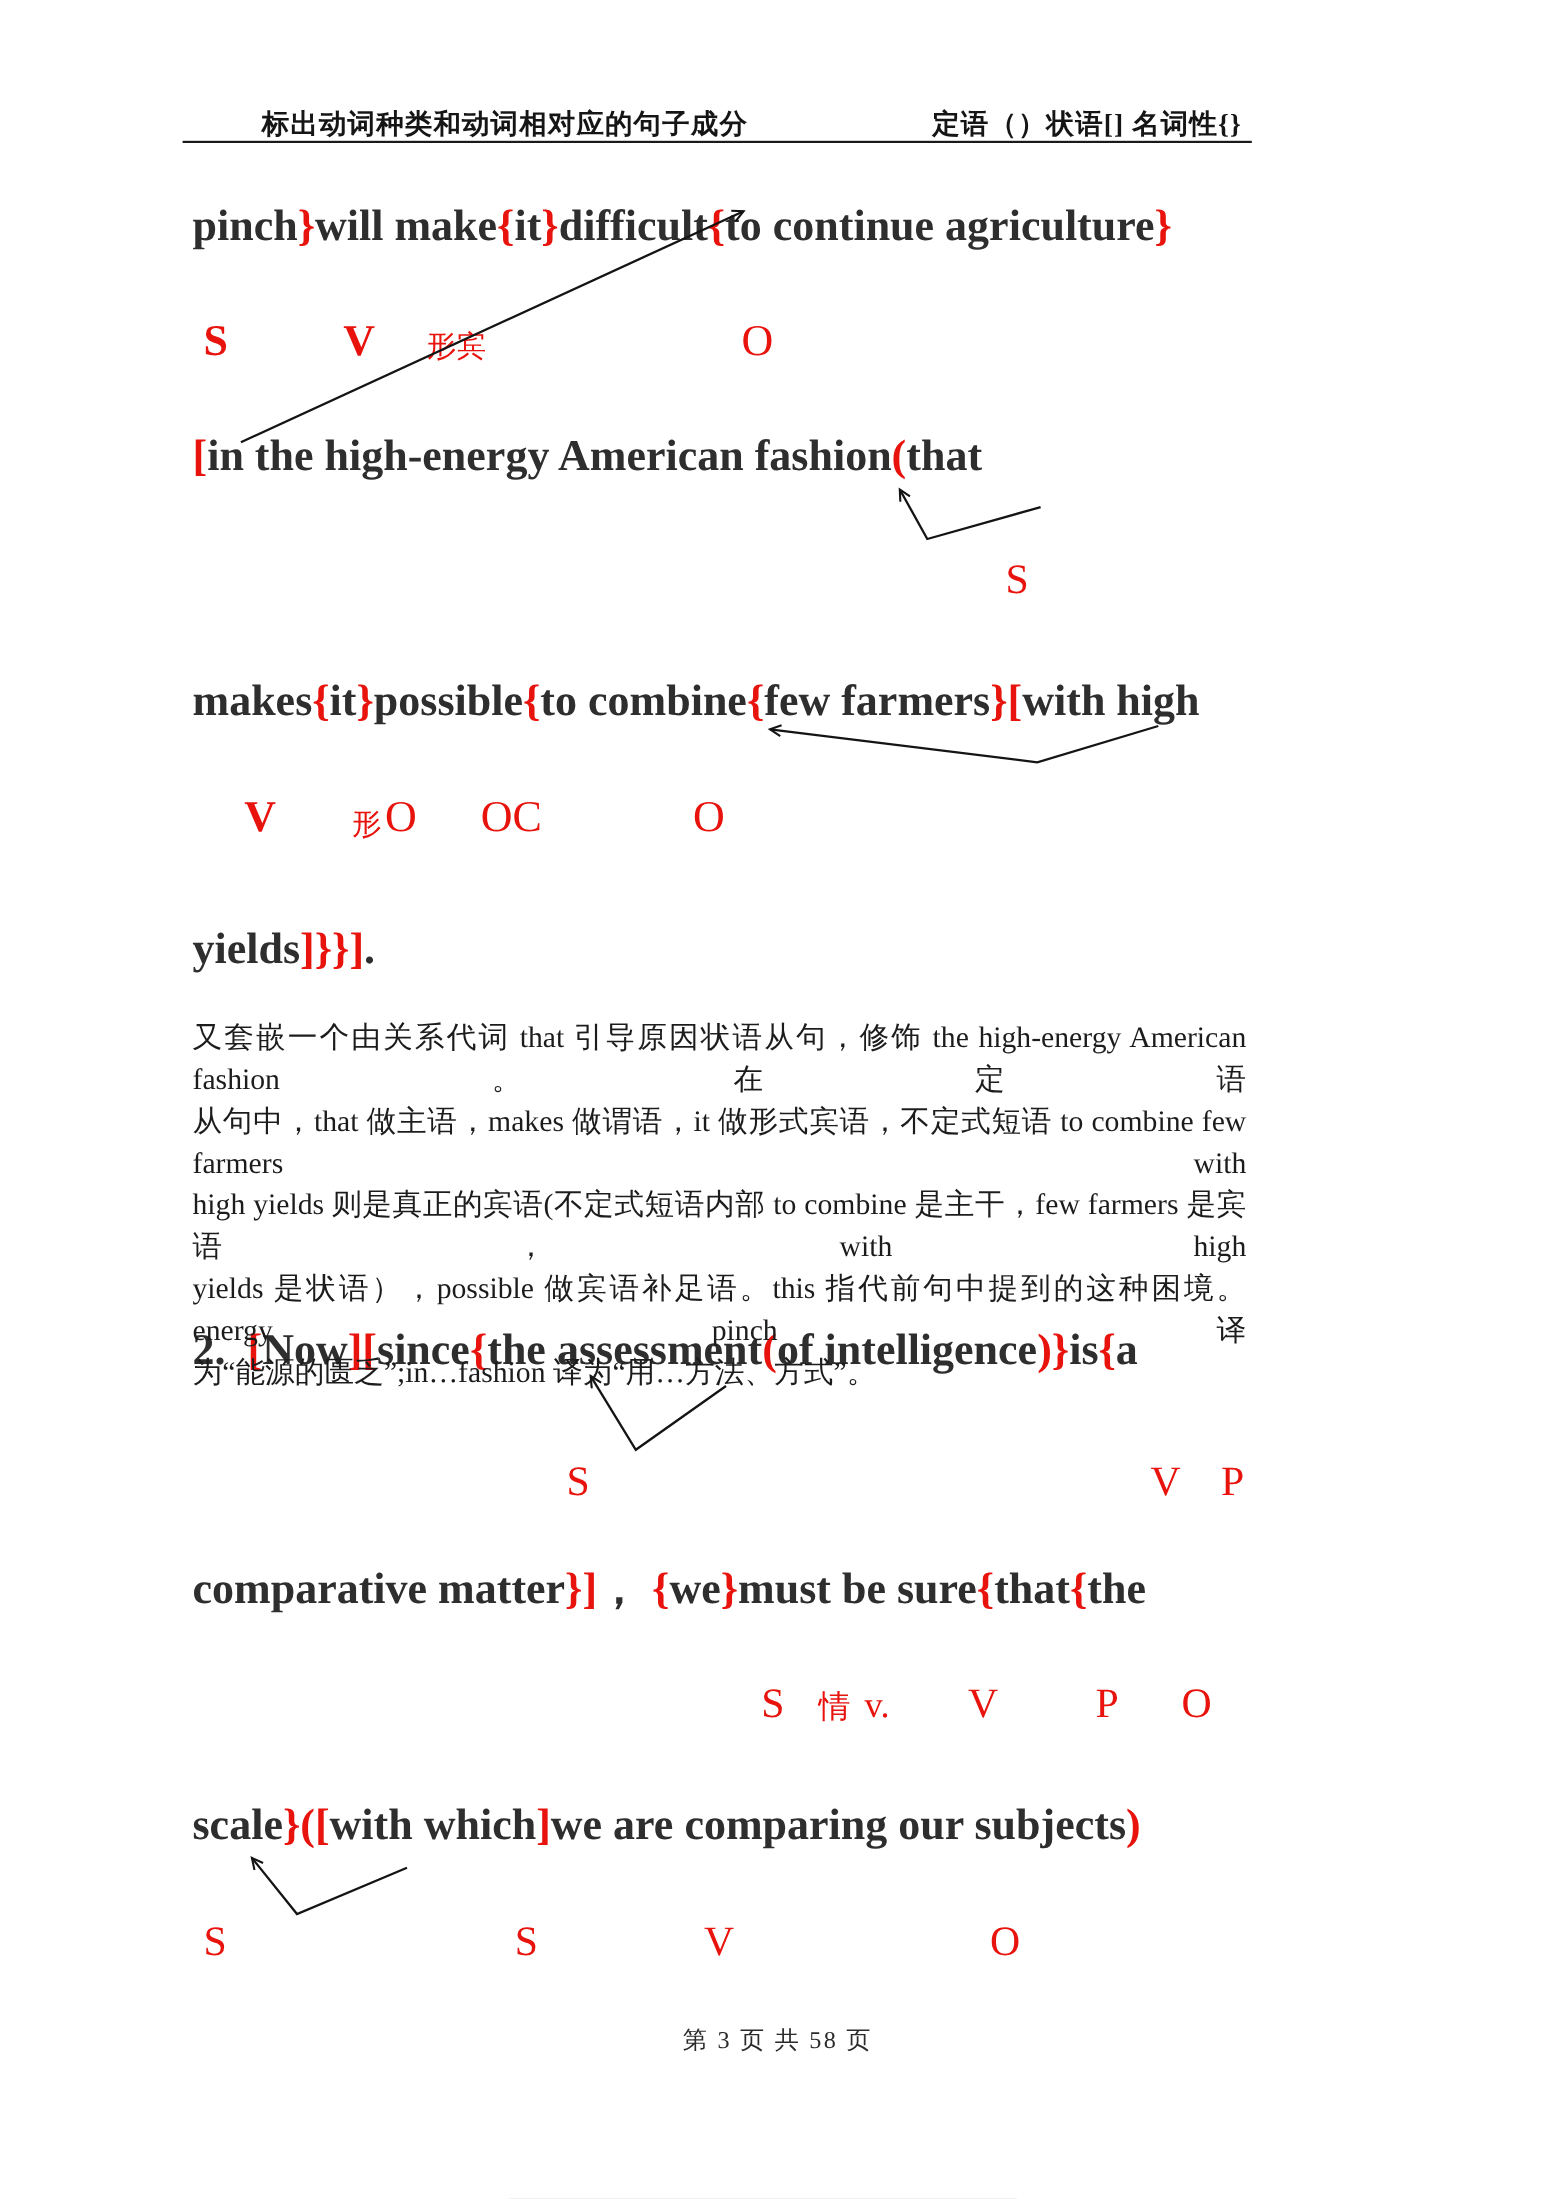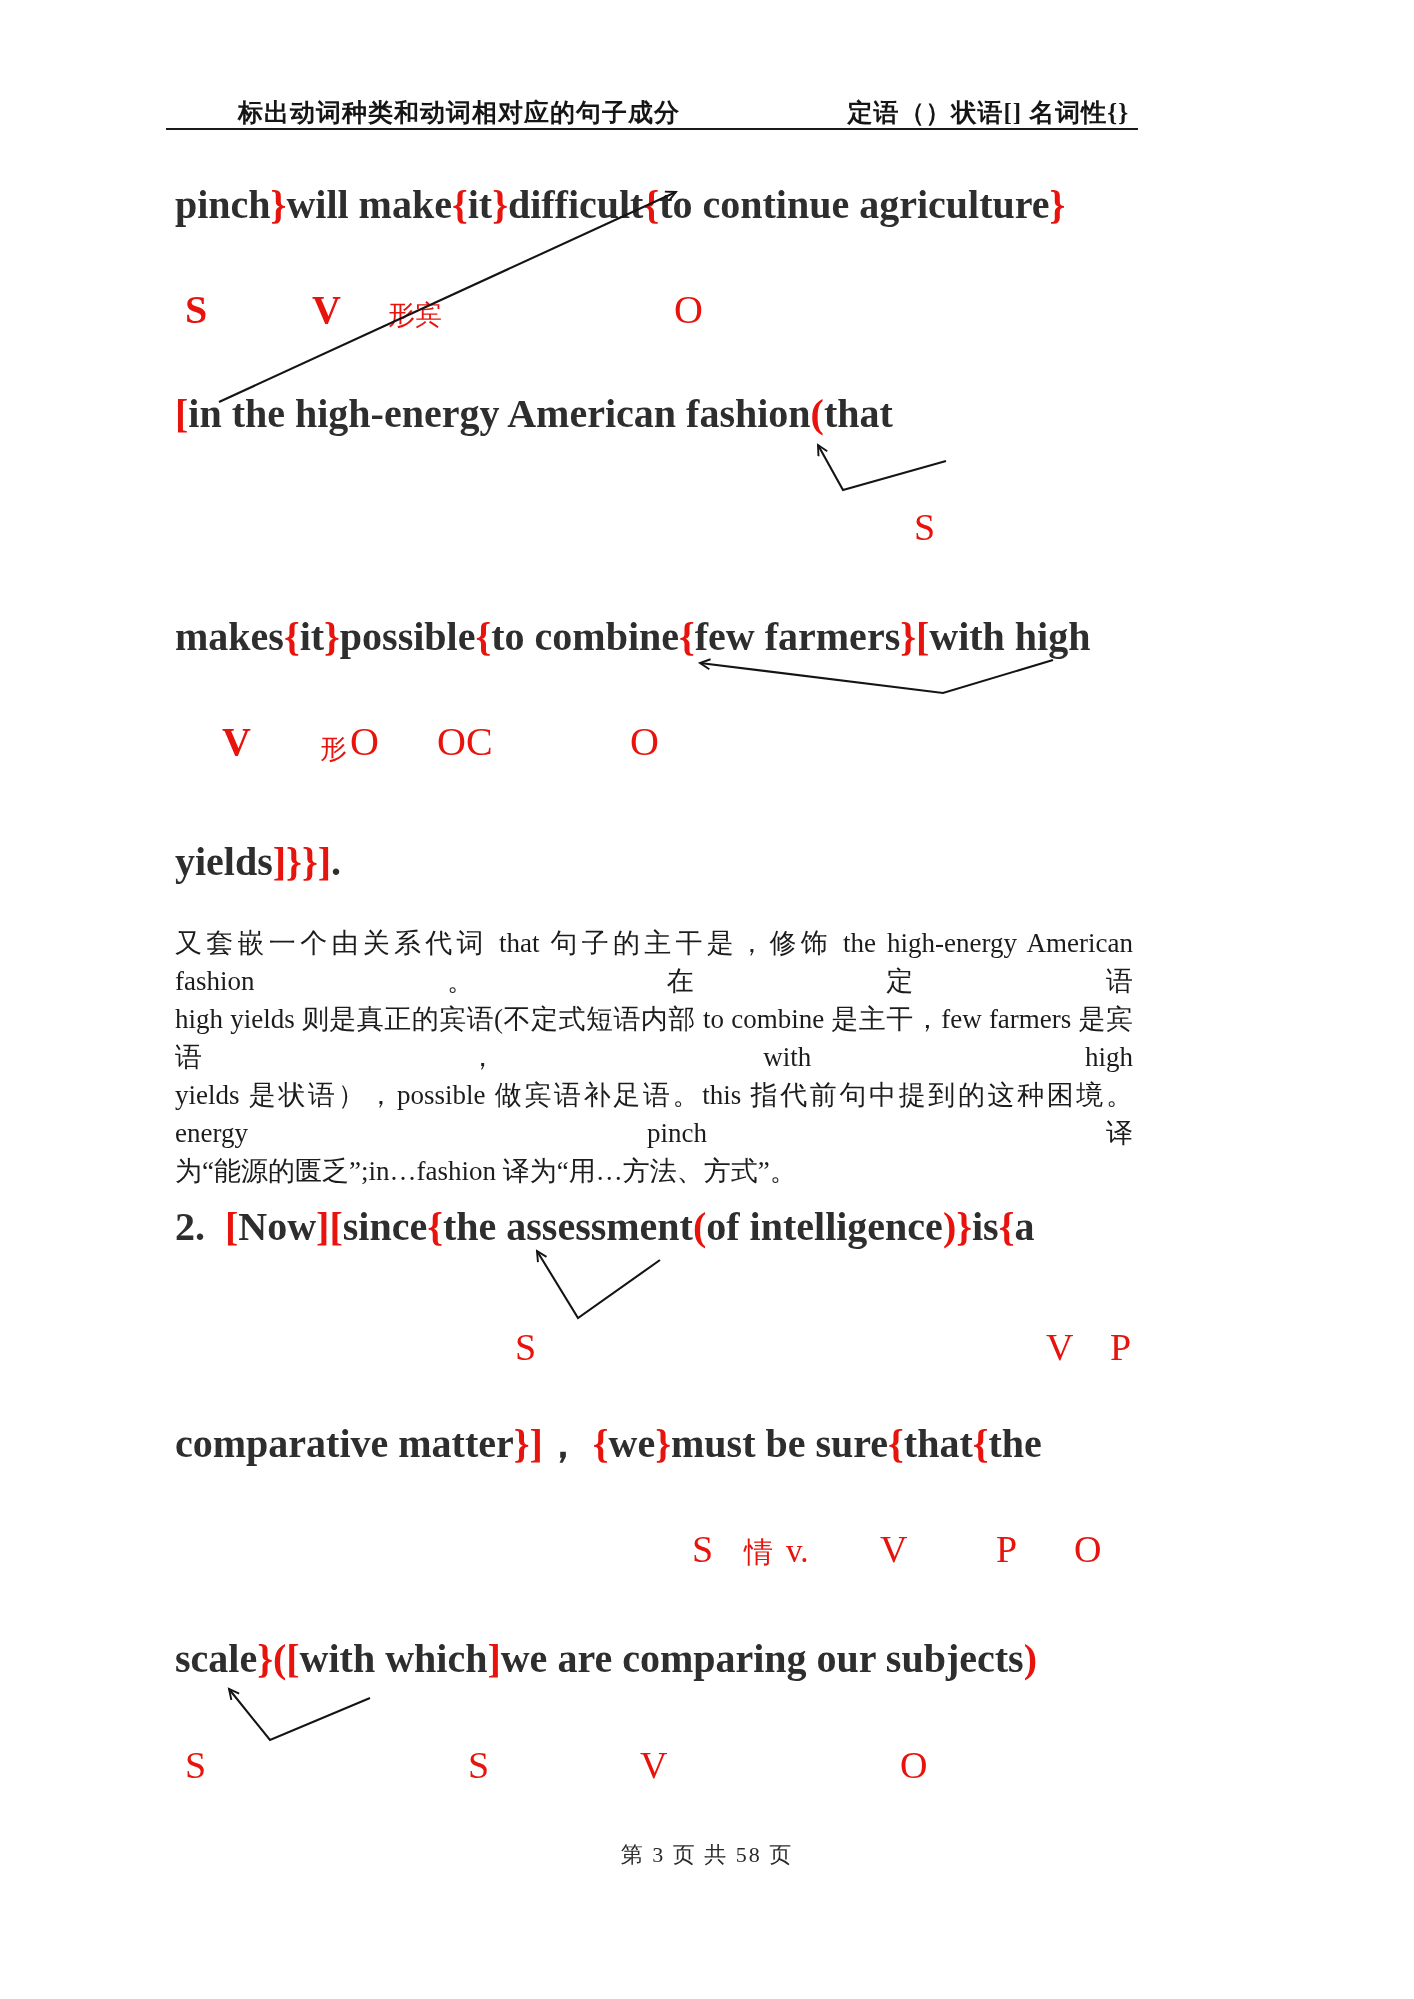--- a/index.html
+++ b/index.html
@@ -108,21 +108,22 @@
       </marker>
     </defs>
   <polyline points="219,402 676,192" fill="none" stroke="#141414" stroke-width="2.1" marker-end="url(#ah)"></polyline>
       <polyline points="946,461 843,490 818,445" fill="none" stroke="#141414" stroke-width="2.1" marker-end="url(#ah)"></polyline>
       <polyline points="1053,660 943,693 700,663" fill="none" stroke="#141414" stroke-width="2.1" marker-end="url(#ah)"></polyline>
       <polyline points="660,1260 578,1318 537,1251" fill="none" stroke="#141414" stroke-width="2.1" marker-end="url(#ah)"></polyline>
       <polyline points="370,1698 270,1740 229,1689" fill="none" stroke="#141414" stroke-width="2.1" marker-end="url(#ah)"></polyline>
     </svg>
 
   <div id="para">
-      <div class="para-line">又套嵌一个由关系代词 that 句子的主干是，修饰 the high-energy American fashion。在定语</div>
+      <div class="para-line">又套嵌一个由关系代词 that 引导原因状语从句，修饰 the high-energy American fashion。在定语</div>
+      <div class="para-line">从句中，that 做主语，makes 做谓语，it 做形式宾语，不定式短语 to combine few farmers with</div>
       <div class="para-line">high yields 则是真正的宾语(不定式短语内部 to combine 是主干，few farmers 是宾语，with high</div>
       <div class="para-line">yields 是状语），possible 做宾语补足语。this 指代前句中提到的这种困境。energy pinch 译</div>
       <div class="para-line last">为“能源的匮乏”;in…fashion 译为“用…方法、方式”。</div>
     </div>
 
   <div id="footer">第 3 页 共 58 页</div>
 
 </div>
 
 </body></html>

